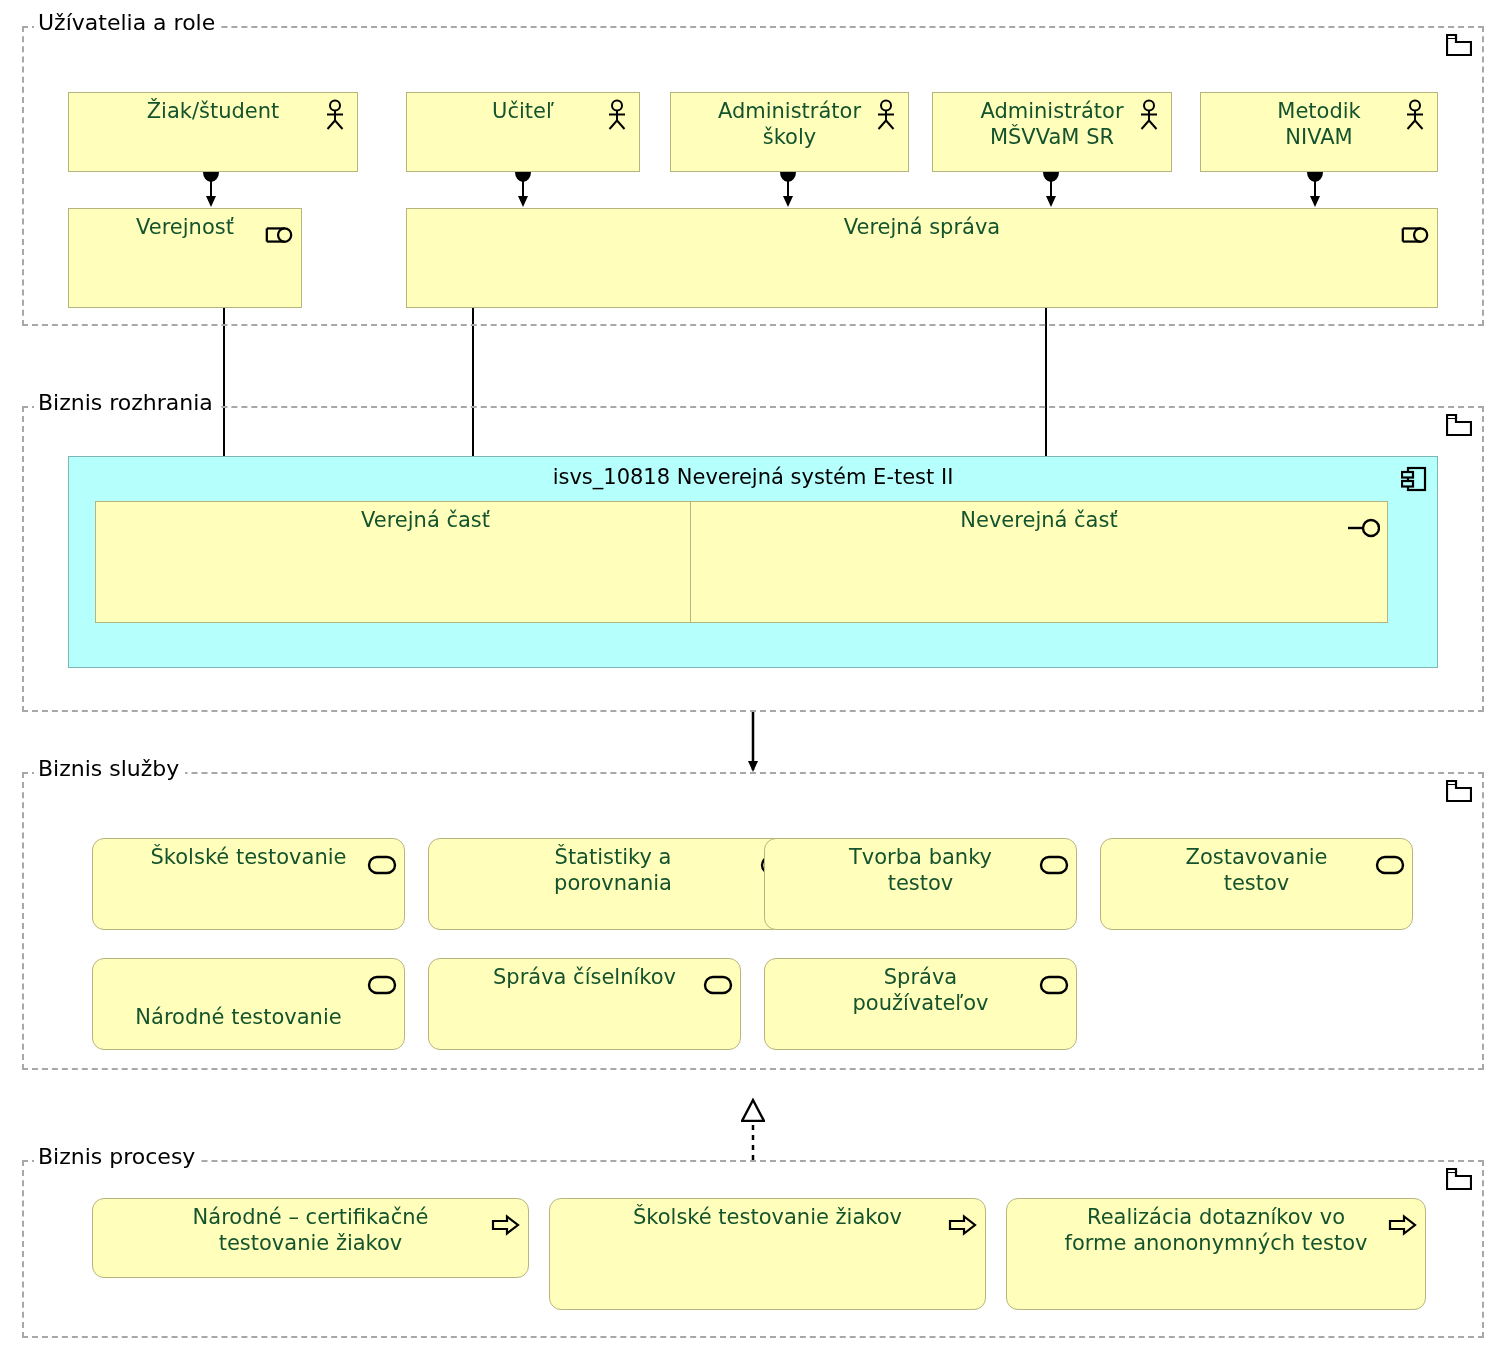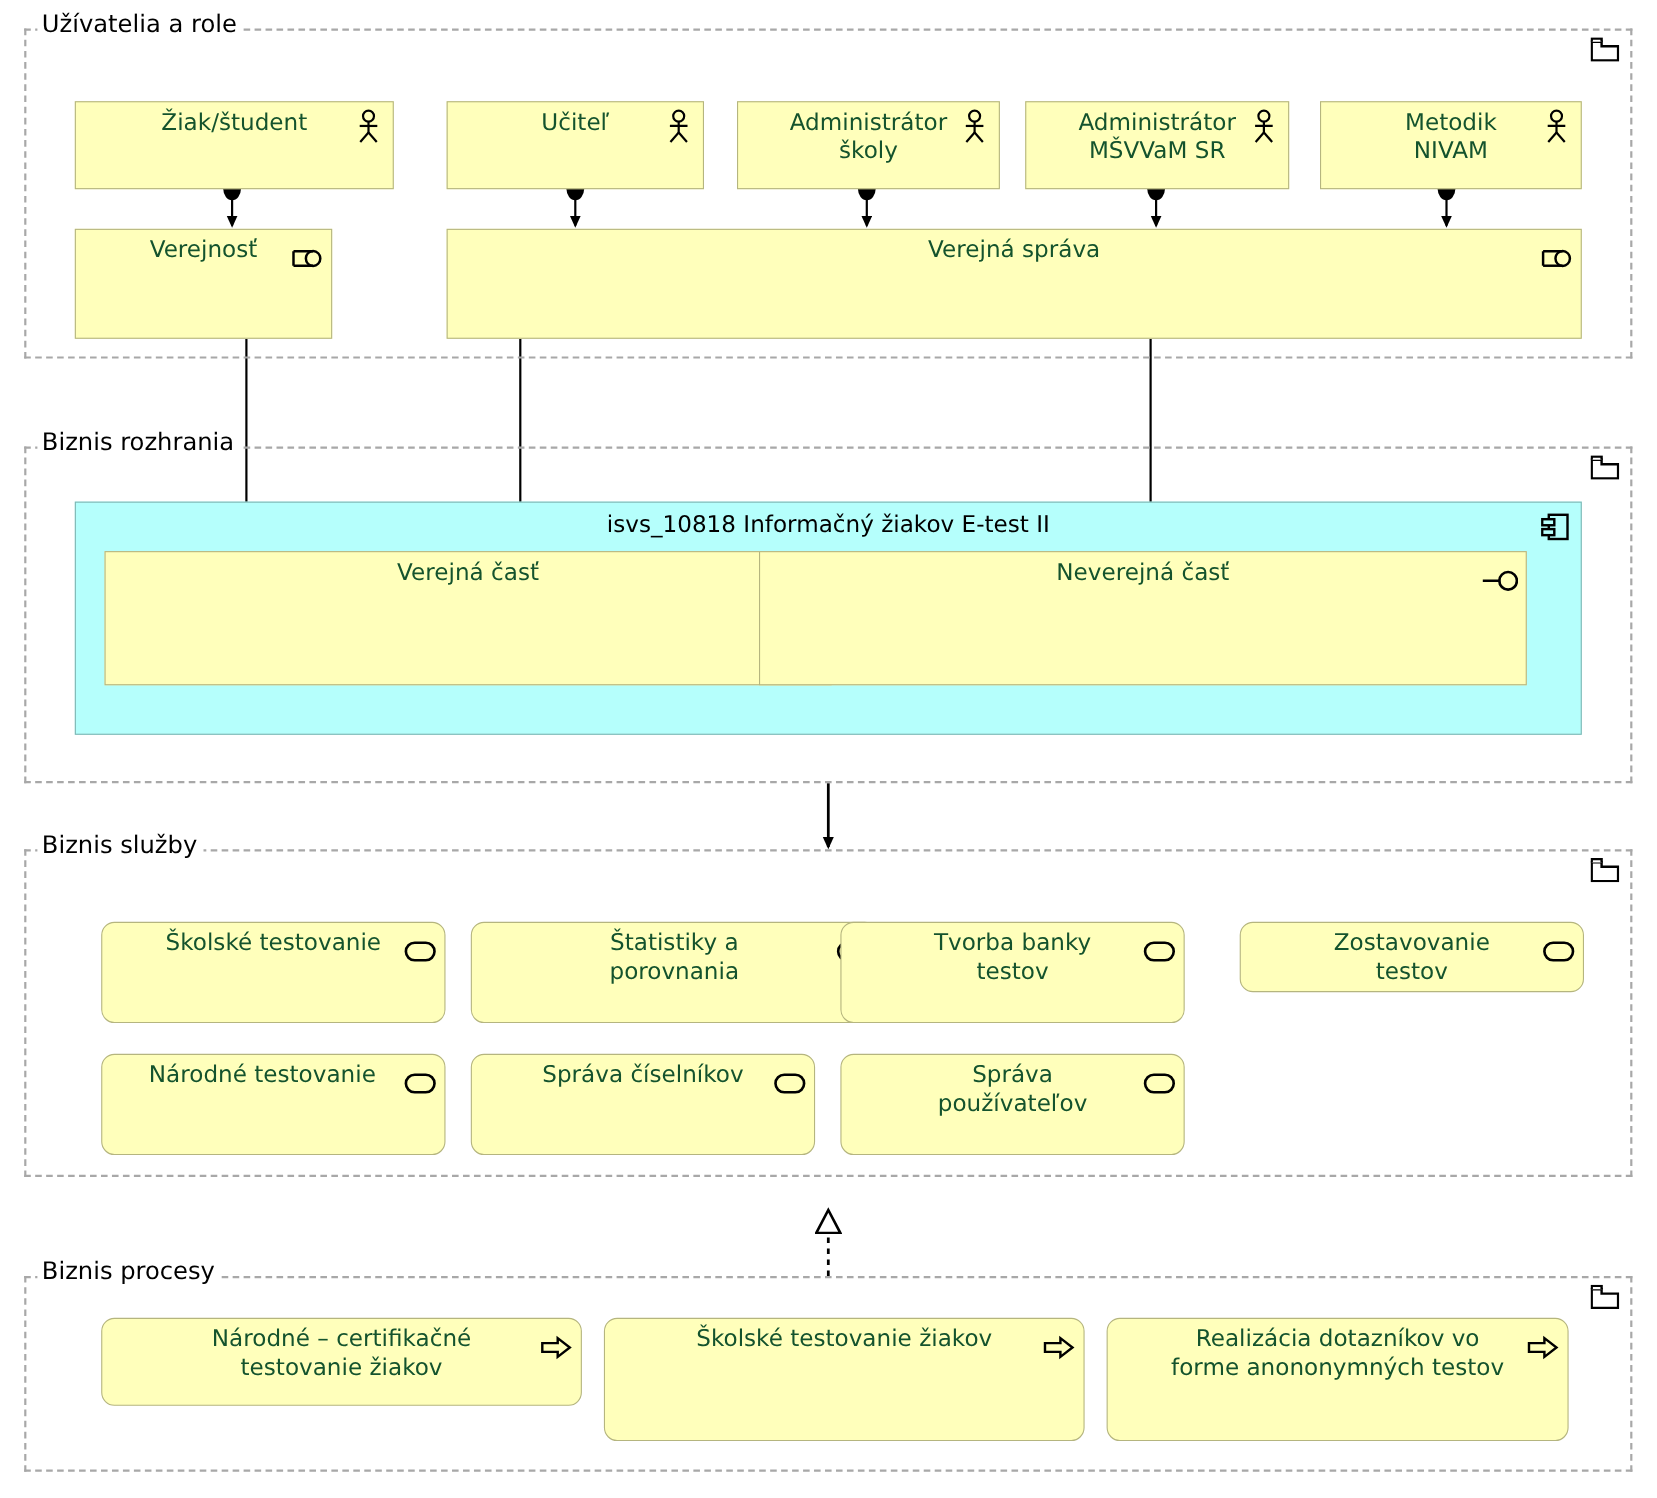--- a/index.html
+++ b/index.html
@@ -227,21 +227,21 @@
 
   <div class="group" style="left:22px; top:406px; width:1462px; height:306px;">
     <span class="group-label">Biznis rozhrania</span>
     <svg class="group-folder" viewBox="0 0 26 22">
       <path d="M1,4 L10,4 L10,8 L25,8 L25,21 L1,21 Z" fill="#fff" stroke="#000" stroke-width="2.2"></path>
       <path d="M1,4 L1,1 L10,1 L10,4" fill="#fff" stroke="#000" stroke-width="2.2"></path>
     </svg>
   </div>
 
   <div class="comp" style="left:68px; top:456px; width:1370px; height:212px;">
-    <div class="comp-label">isvs_10818 Informačný žiakov E-test II</div>
+    <div class="comp-label">isvs_10818 Neverejná systém E-test II</div>
     <svg class="comp-icon" viewBox="0 0 26 28">
       <rect x="7" y="3" width="17" height="22" fill="none" stroke="#000" stroke-width="2.2"></rect>
       <rect x="1" y="7" width="11" height="5.5" fill="#b5fffc" stroke="#000" stroke-width="2.2"></rect>
       <rect x="1" y="16" width="11" height="5.5" fill="#b5fffc" stroke="#000" stroke-width="2.2"></rect>
     </svg>
   </div>
 
   <div class="el" style="left:95px; top:501px; width:661px; height:122px;">
     <div class="el-label">Verejná časť</div>
     <svg class="el-icon" viewBox="0 0 34 22" style="top:10px;width:34px;">
@@ -282,30 +282,30 @@
   </div>
 
   <div class="el rounded" style="left:764px; top:838px; width:313px; height:92px;">
     <div class="el-label">Tvorba banky
 testov</div>
     <svg class="el-icon" viewBox="0 0 30 22" style="top:10px;">
       <rect x="2" y="3" width="26" height="16" rx="8" ry="8" fill="none" stroke="#000" stroke-width="2.4"></rect>
     </svg>
   </div>
 
-  <div class="el rounded" style="left:1100px; top:838px; width:313px; height:64px;margin-left:27px;">
+  <div class="el rounded" style="left:1100px; top:838px; width:313px; height:92px;">
     <div class="el-label">Zostavovanie
 testov</div>
     <svg class="el-icon" viewBox="0 0 30 22" style="top:10px;">
       <rect x="2" y="3" width="26" height="16" rx="8" ry="8" fill="none" stroke="#000" stroke-width="2.4"></rect>
     </svg>
   </div>
 
   <div class="el rounded" style="left:92px; top:958px; width:313px; height:92px;">
-    <div class="el-label" style="padding:0 34px 0 14px;">Národné testovanie</div>
+    <div class="el-label" style="padding:0 34px 0 14px;margin-top:40px;">Národné testovanie</div>
     <svg class="el-icon" viewBox="0 0 30 22" style="top:10px;">
       <rect x="2" y="3" width="26" height="16" rx="8" ry="8" fill="none" stroke="#000" stroke-width="2.4"></rect>
     </svg>
   </div>
 
   <div class="el rounded" style="left:428px; top:958px; width:313px; height:92px;">
     <div class="el-label">Správa číselníkov</div>
     <svg class="el-icon" viewBox="0 0 30 22" style="top:10px;">
       <rect x="2" y="3" width="26" height="16" rx="8" ry="8" fill="none" stroke="#000" stroke-width="2.4"></rect>
     </svg>

